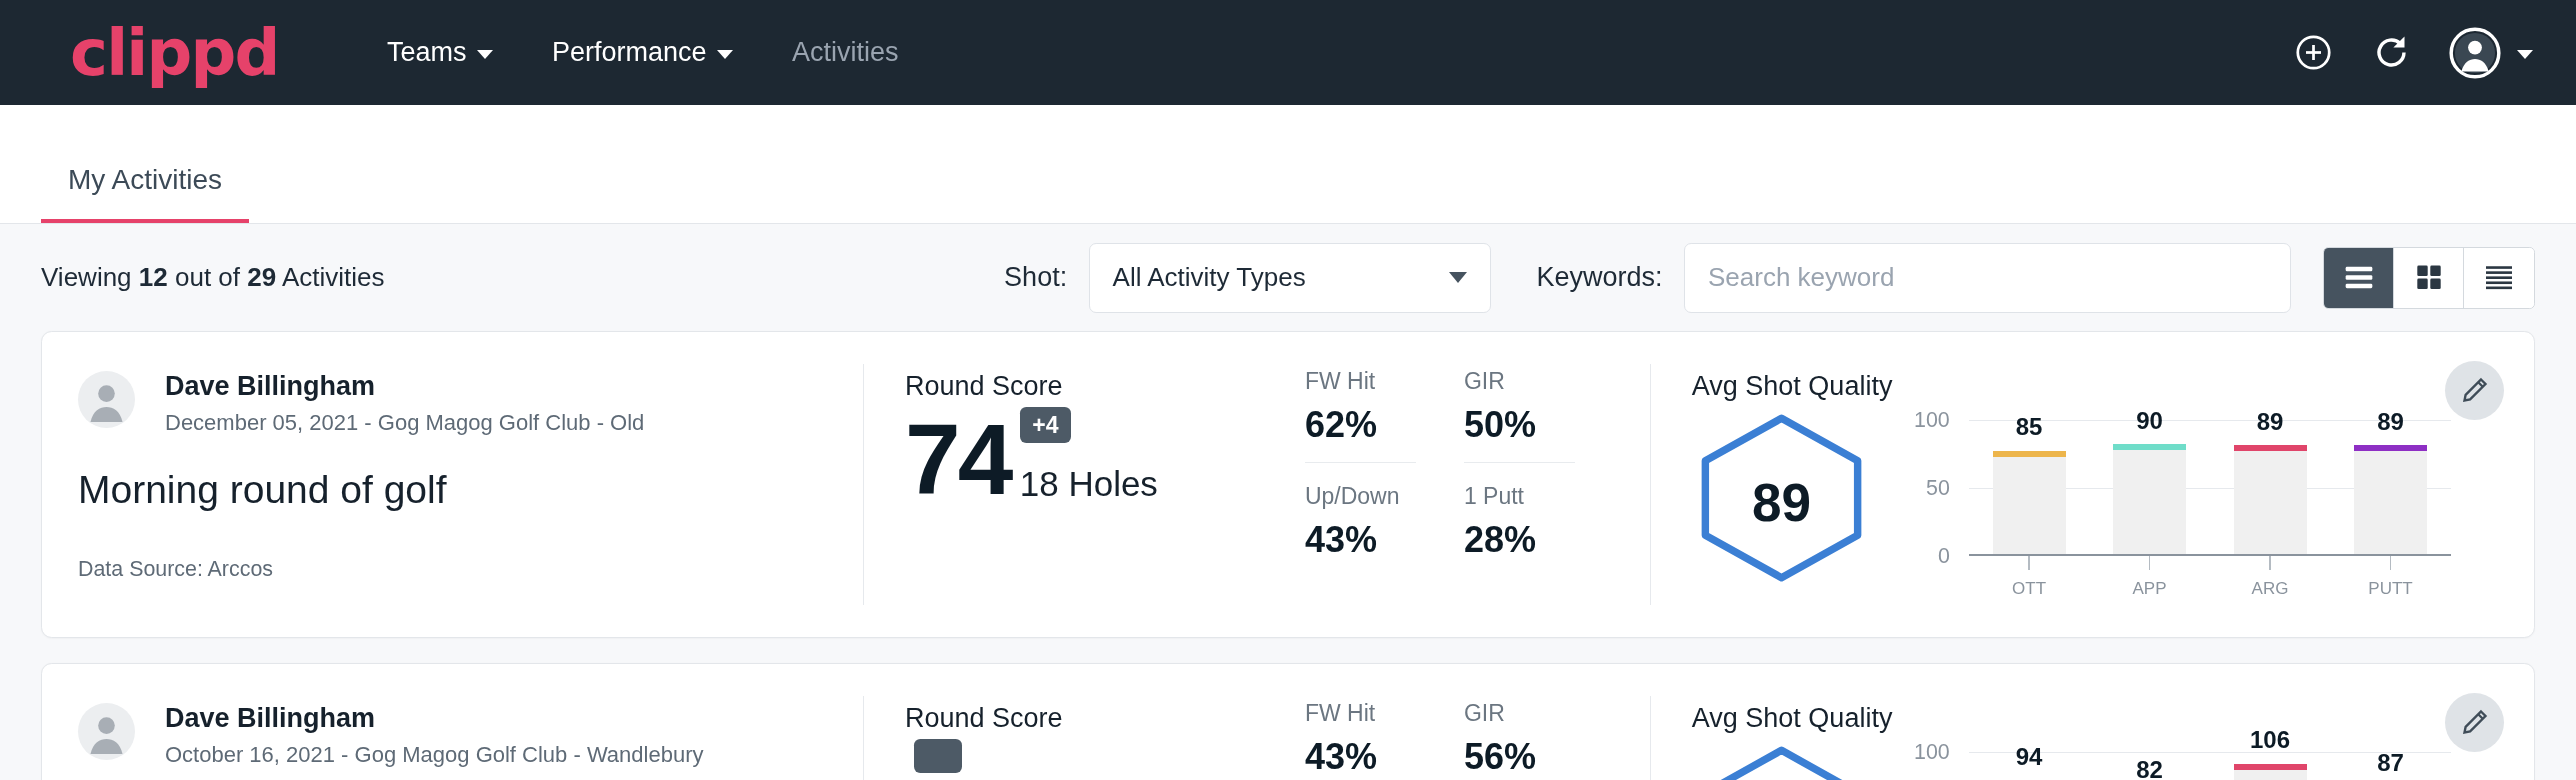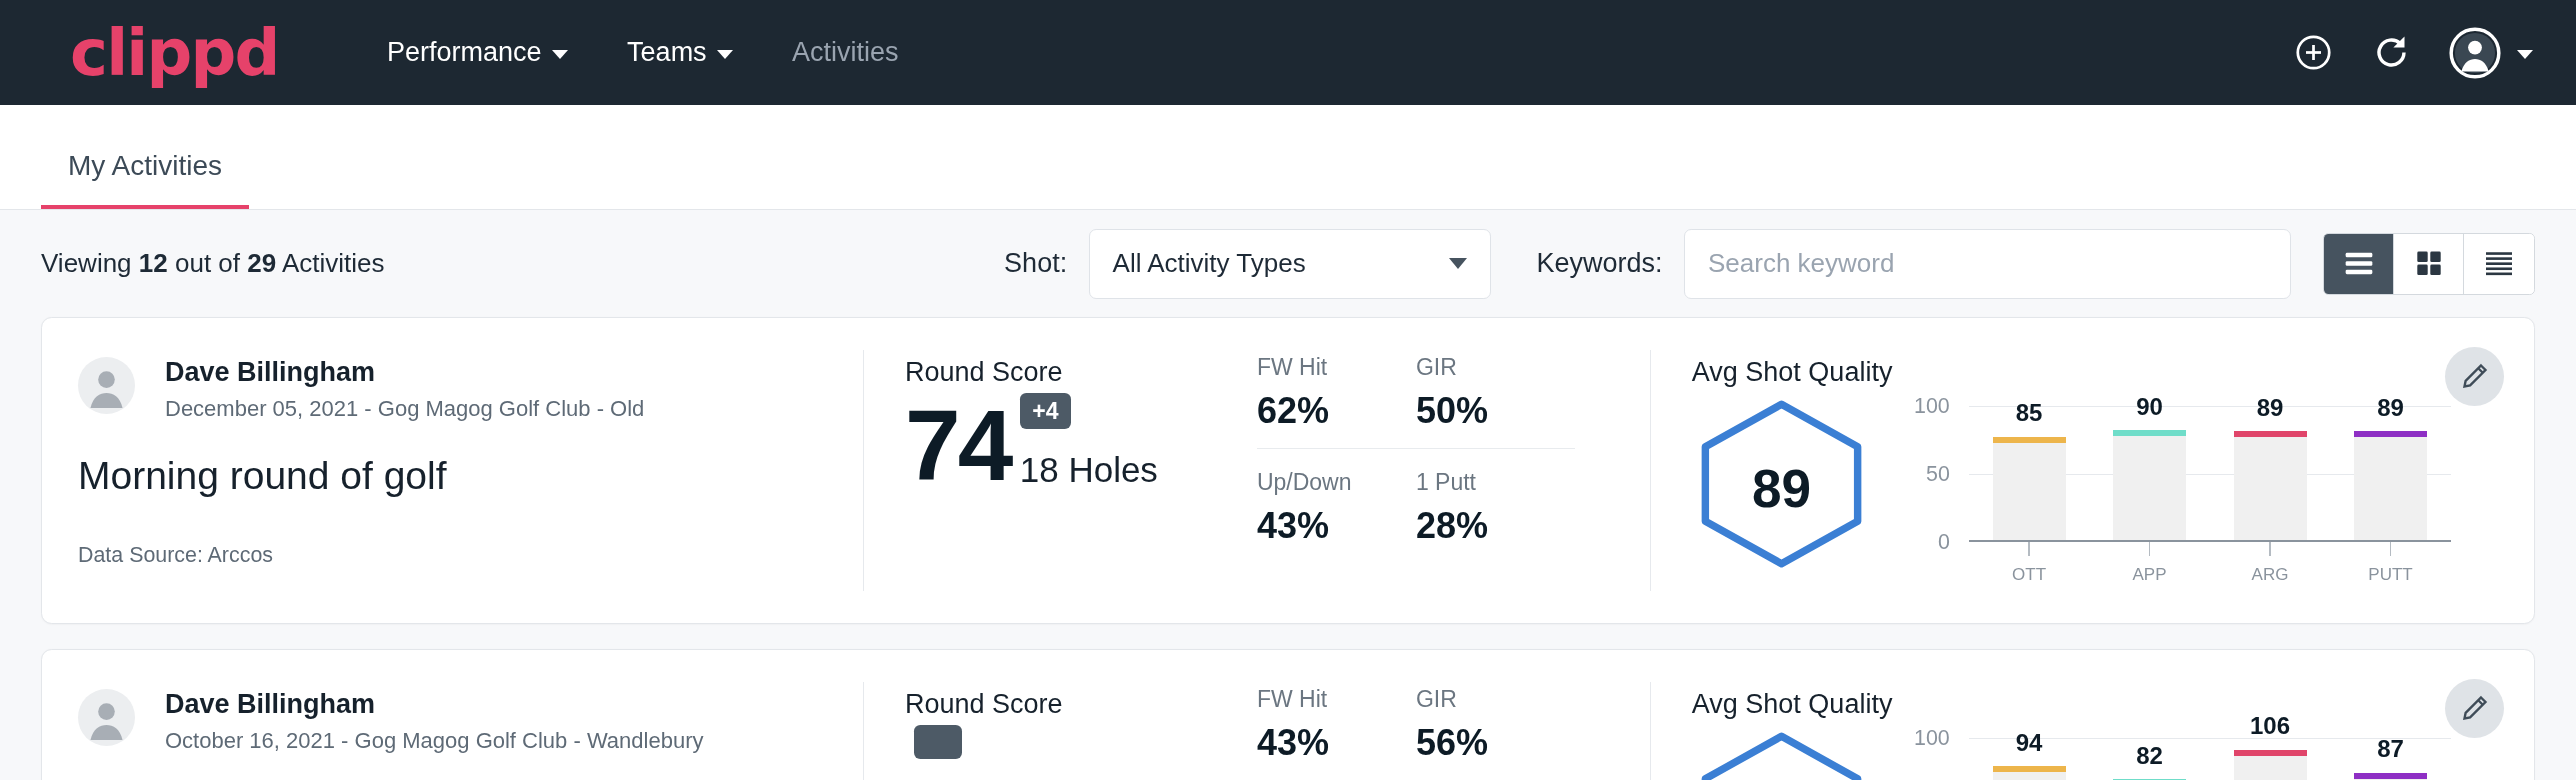--- a/index.html
+++ b/index.html
@@ -48,21 +48,21 @@
   .nav-right {
     margin-left: auto;
     display: flex; align-items: center; gap: 37px;
   }
   .icon-btn { cursor: pointer; display: flex; align-items: center; justify-content: center; }
   .avatar-wrap { display: flex; align-items: center; gap: 16px; cursor: pointer; }
 
   
   .tabbar {
     background: #ffffff;
-    height: 105px;
+    height: 119px;
     padding: 0 0 0 41px;
     display: flex;
     align-items: flex-end;
     border-bottom: 0.9px solid #e3e6ea;
   }
   .tab {
     font-size: 28px;
     color: #3c4a57;
     padding: 0 27px 23px 27px;
     border-bottom: 4.5px solid transparent;
@@ -194,21 +194,21 @@
     font-size: 23px;
     font-weight: 700;
     border-radius: 6.2px;
     padding: 4.5px 12.5px;
     align-self: flex-start;
   }
   .score-holes { font-size: 35px; color: #16212c; white-space: nowrap; }
 
   .col-stats { width: 393px; padding: 36px 0 0 0; }
   .stats-grid { display: grid; grid-template-columns: 159px 159px; }
-  .stat-cell { padding-right: 21.4px; }
+  .stat-cell { padding-right: 21.4px; margin-left: 48px; }
   .stat-cell.top { border-bottom: 0.9px solid #e8ebee; padding-bottom: 16px; }
   .stat-cell.bot { padding-top: 19.6px; }
   .stat-label { font-size: 23px; color: #6b7681; }
   .stat-val { font-size: 36px; font-weight: 700; color: #0d1b26; margin-top: 9px; }
 
   .col-quality { flex: 1; padding: 39px 0 0 41px; display: flex; flex-direction: column; }
   .quality-body { display: flex; align-items: flex-start; margin-top: 7.1px; }
 
   .hexwrap { width: 179px; flex: none; margin-top: 3.6px; }
 
@@ -276,25 +276,25 @@
   }
 </style>
 </head>
 <body>
 
 <div class="topnav">
   <div class="logo">clippd</div>
 
   <div class="nav-links">
     <div class="nav-item">
+      <span>Teams</span>
+      <span class="chev"></span>
+    </div>
+    <div class="nav-item">
       <span>Performance</span>
-      <span class="chev"></span>
-    </div>
-    <div class="nav-item">
-      <span>Teams</span>
       <span class="chev"></span>
     </div>
     <div class="nav-item muted">
       <span>Activities</span>
     </div>
   </div>
 
   <div class="nav-right">
     <div class="icon-btn">
       <svg width="41" height="41" viewBox="0 0 24 24" fill="none" stroke="#ffffff" stroke-width="1.6">

